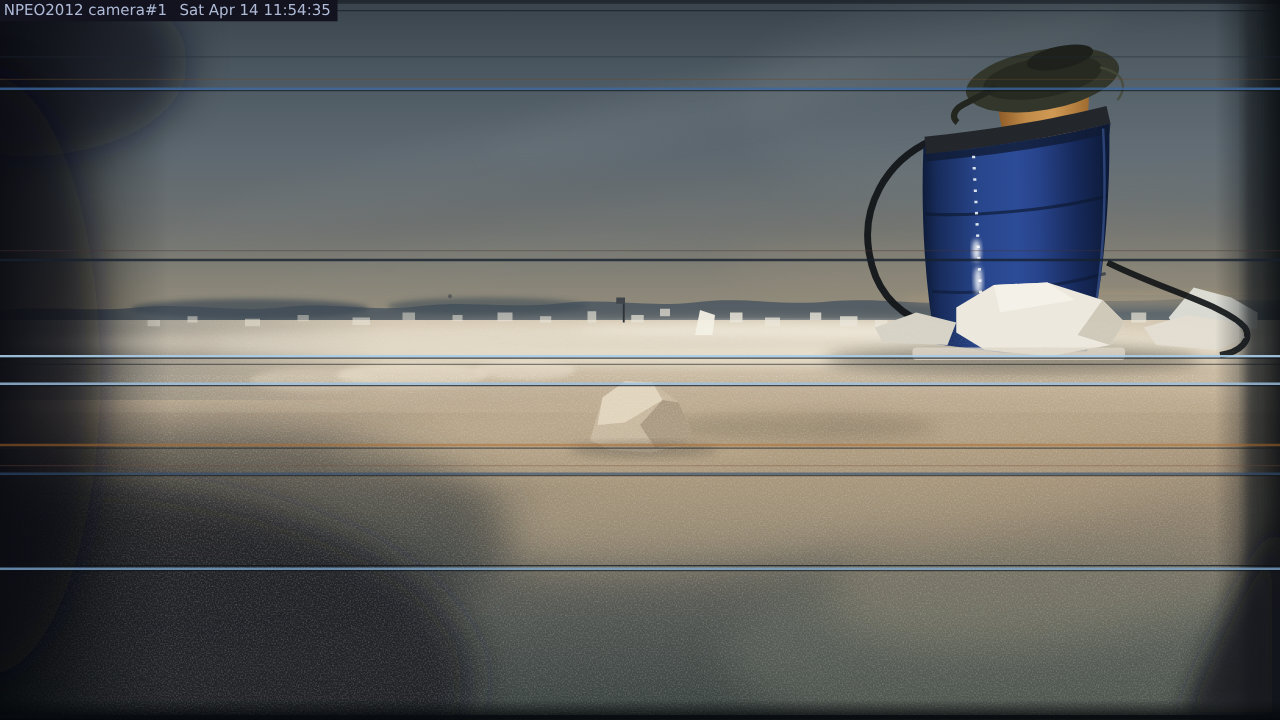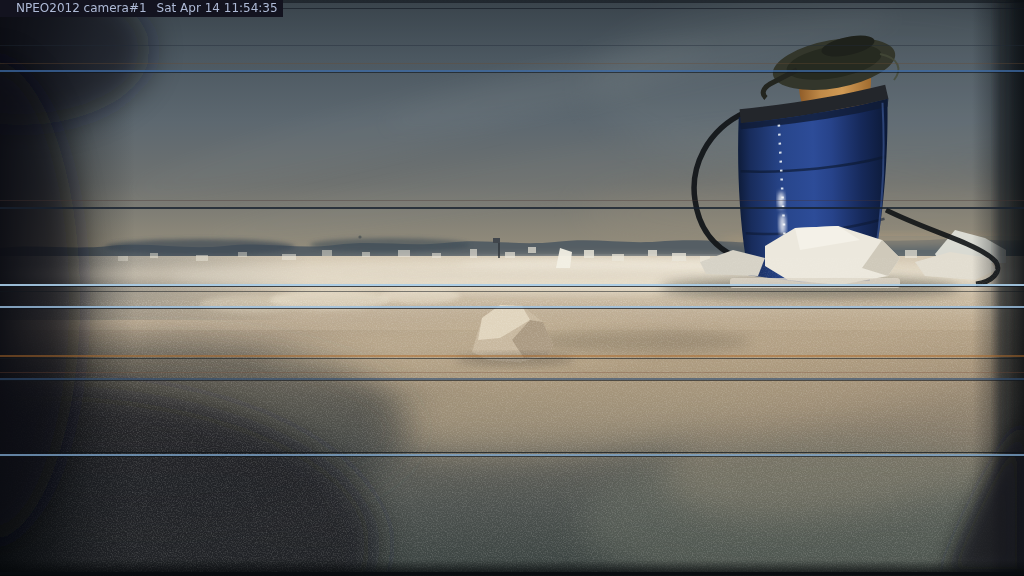--- a/index.html
+++ b/index.html
@@ -5,21 +5,21 @@
   html,body{margin:0;padding:0;background:#000;}
   .stage{
     position:relative;width:1024px;height:576px;overflow:hidden;background:#000;
     font-family:"DejaVu Sans","Liberation Sans",sans-serif;
   }
   .scene{position:absolute;left:0;top:0;width:1024px;height:576px;display:block;}
   .scanlines{position:absolute;left:0;top:0;width:1024px;height:576px;pointer-events:none;}
   .scanlines .scanline{position:absolute;left:0;width:100%;}
   .osd{
     position:absolute;left:0;top:0;height:17px;line-height:17px;
-    padding:0 5px 0 16px;display:inline-block;
+    padding:0 5px 0 3px;display:inline-block;
     background:var(--osd_bg,#13131f);
     color:var(--osd_text,#b0bcd8);
     font-size:12px;letter-spacing:0px;white-space:nowrap;
   }
   .osd .gap{display:inline-block;width:10px;}
 </style>
 </head>
 <body>
 
 <div class="stage">

